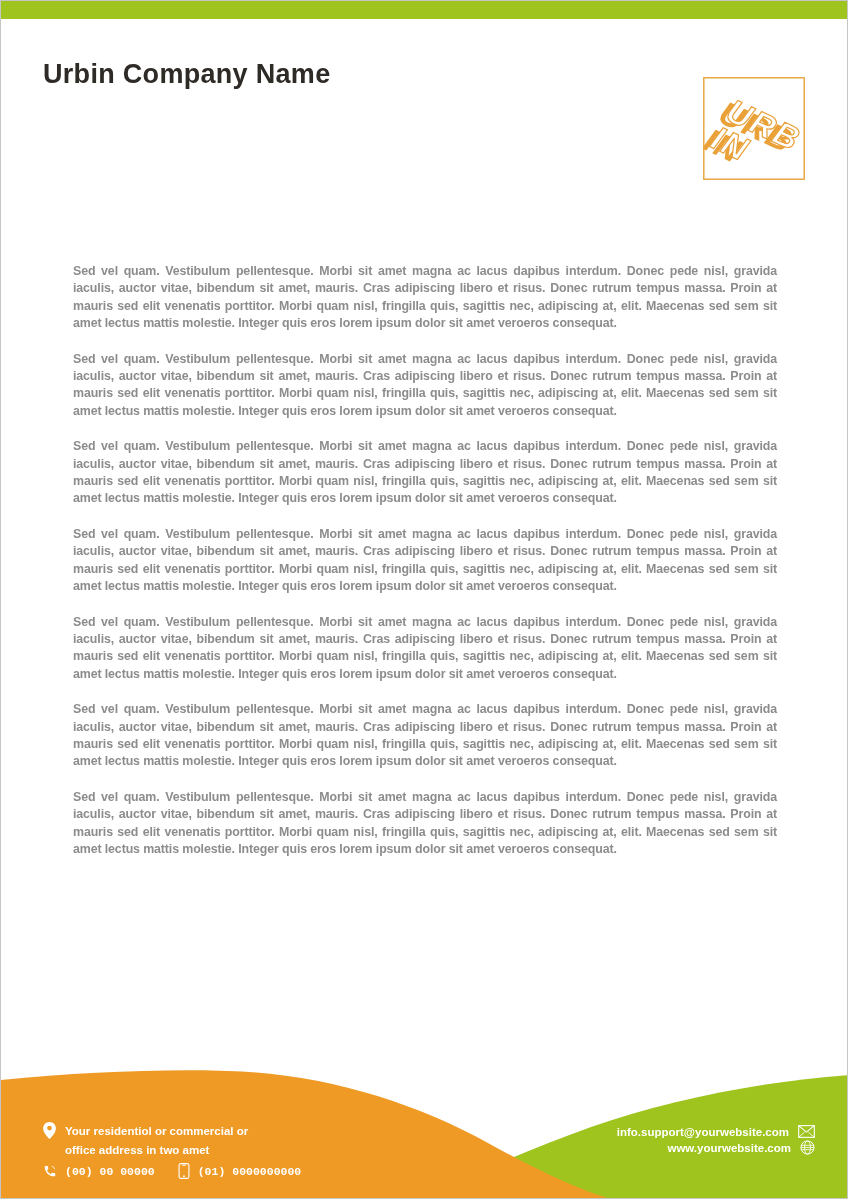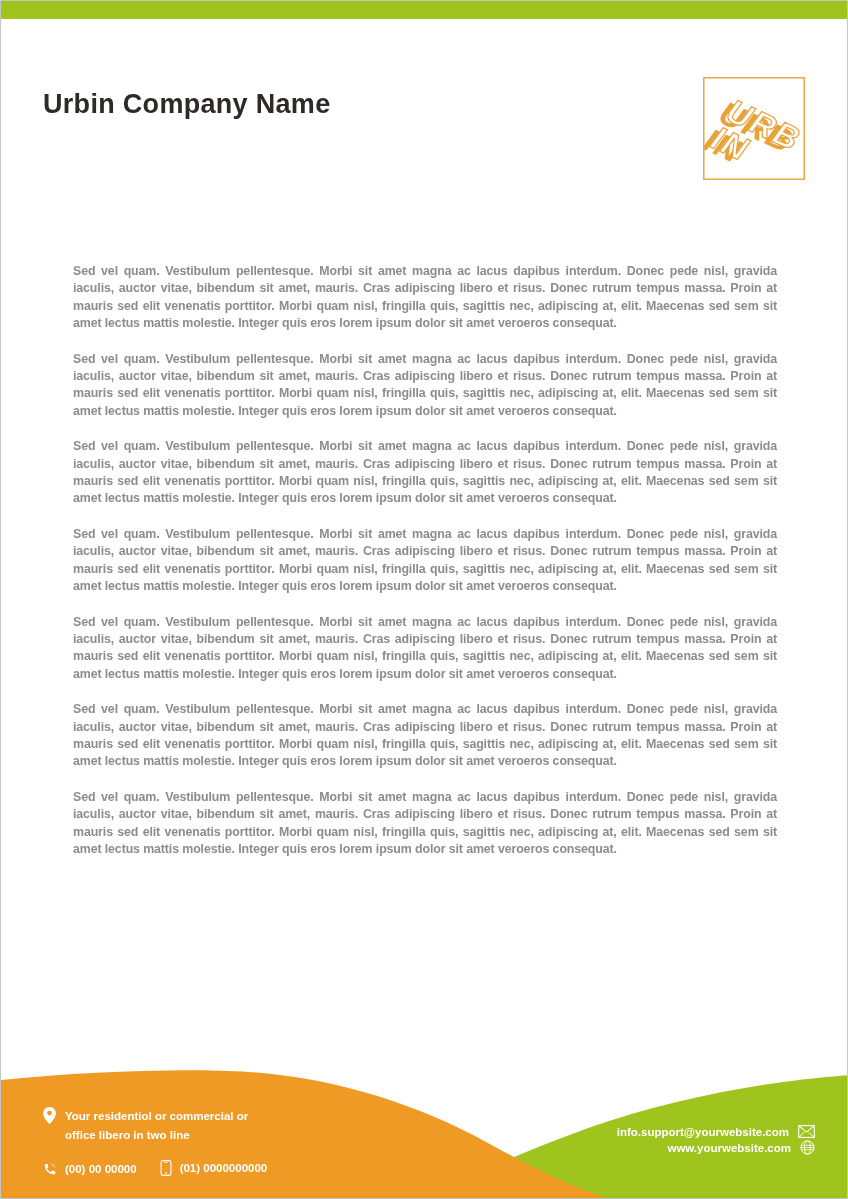--- a/index.html
+++ b/index.html
@@ -17,21 +17,21 @@
     background:#ffffff;
     border:1px solid #c6c6c6;
     overflow:hidden;
     font-family:"Liberation Sans", sans-serif;
   }
   .topbar{
     position:absolute;left:0;top:0;width:100%;height:18px;
     background:var(--green);
   }
   .company-title{
-    position:absolute;left:42px;top:88px;
+    position:absolute;left:42px;top:58px;
     font-size:27px;font-weight:bold;letter-spacing:.3px;
     color:var(--title);
   }
   .logo{
     position:absolute;left:702px;top:76px;width:102px;height:103px;
   }
   .logo text{
     font-family:"Liberation Sans", sans-serif;
     font-weight:bold;font-style:italic;font-size:33px;letter-spacing:2px;
   }
@@ -46,24 +46,24 @@
     text-align:justify;
     margin:16px 0 18px 0;
   }
   .footer{
     position:absolute;left:0;bottom:0;width:848px;height:139px;
   }
   .footer-svg{position:absolute;left:0;top:0;width:848px;height:139px;display:block;}
   .curve-green{fill:var(--green);}
   .curve-orange{fill:var(--orange);}
   .footer-left{
-    position:absolute;left:42px;top:48px;color:#ffffff;
+    position:absolute;left:42px;top:63px;color:#ffffff;
   }
   .contact-row{display:flex;align-items:flex-start;gap:9px;}
-  .contact-row + .contact-row{margin-top:16px;align-items:flex-end;}
+  .contact-row + .contact-row{margin-top:4px;align-items:center;font-family:Liberation Mono, monospace;}
   .addr-lines{font-size:11.5px;font-weight:bold;line-height:18.5px;}
   .num{font-size:11.5px;font-weight:bold;}
   .num-pair{display:flex;align-items:center;gap:8px;margin-right:14px;}
   .footer-right{
     position:absolute;right:34px;top:66px;color:#ffffff;text-align:right;
   }
   .fr-row{display:flex;justify-content:flex-end;align-items:center;gap:9px;}
   .fr-row + .fr-row{margin-top:2px;}
   .fr-row span{font-size:11.5px;font-weight:bold;padding-left:8px;}
   .icon{display:inline-block;flex:0 0 auto;}
@@ -106,21 +106,21 @@
     </svg>
 
     <div class="footer-left">
       <div class="contact-row">
         <svg class="icon" width="13" height="17" viewBox="0 0 24 32">
           <path d="M12 0C5.4 0 0 5.4 0 12c0 9 12 20 12 20s12-11 12-20C24 5.4 18.6 0 12 0z" fill="#ffffff"></path>
           <circle cx="12" cy="11.5" r="4.4" fill="#ef9a25"></circle>
         </svg>
         <div class="addr-lines">
           <div>Your residentiol or commercial or</div>
-          <div>office libero in two line</div>
+          <div>office address in two amet</div>
         </div>
       </div>
       <div class="contact-row">
         <div class="num-pair">
           <svg class="icon" width="14" height="14" viewBox="0 0 24 24">
             <path fill="#ffffff" d="M6.62 10.79c1.44 2.83 3.76 5.14 6.59 6.59l2.2-2.2c.27-.27.67-.36 1.02-.24 1.12.37 2.33.57 3.57.57.55 0 1 .45 1 1V20c0 .55-.45 1-1 1C10.07 21 3 13.93 3 4.5 3 3.95 3.45 3.5 4 3.5h3.5c.55 0 1 .45 1 1 0 1.25.2 2.45.57 3.57.11.35.03.74-.25 1.02l-2.2 2.7z"></path>
             <path fill="none" stroke="#ffffff" stroke-width="1.4" d="M15 4c2.8.6 4.4 2.2 5 5"></path>
           </svg>
           <span class="num">(00) 00 00000</span>
         </div>

